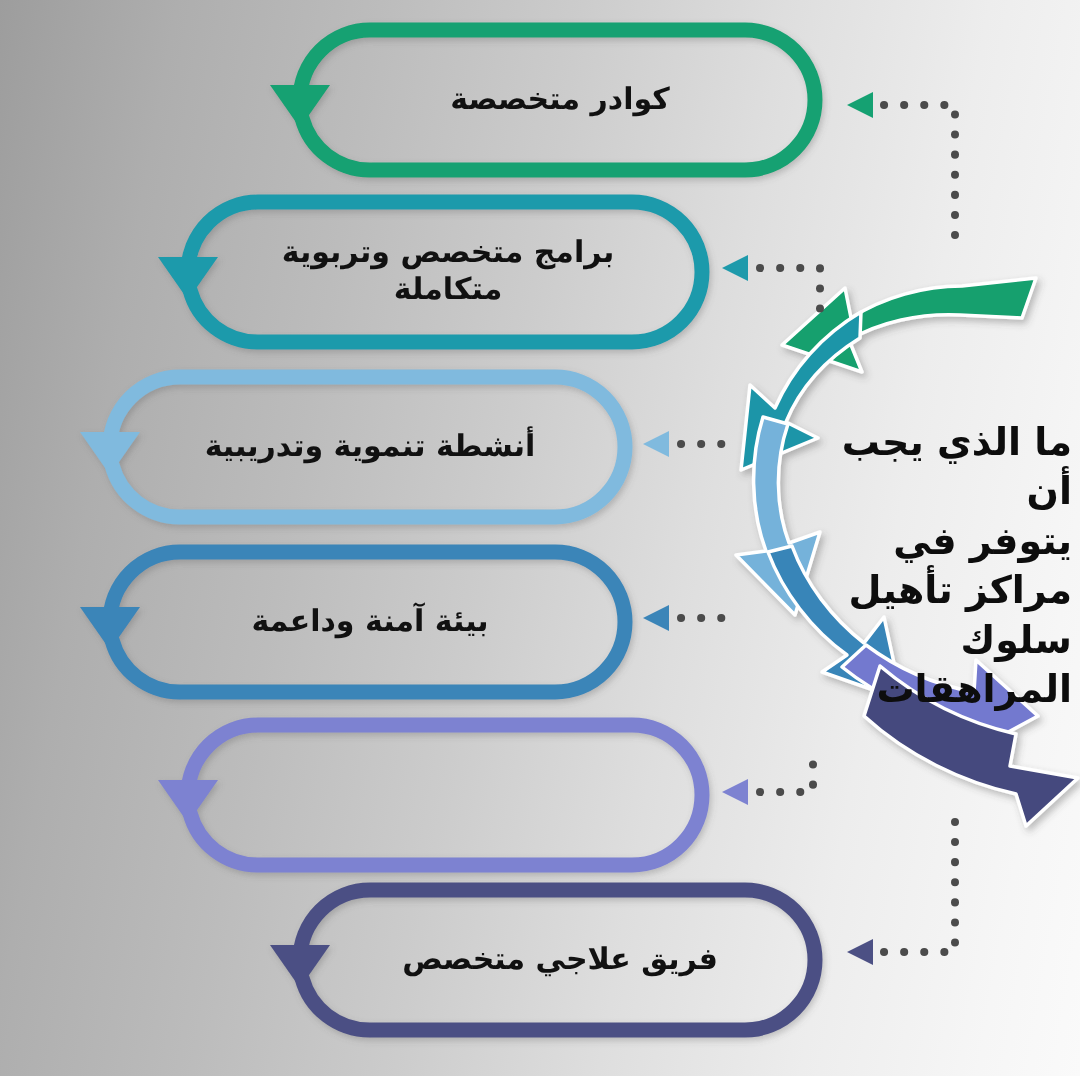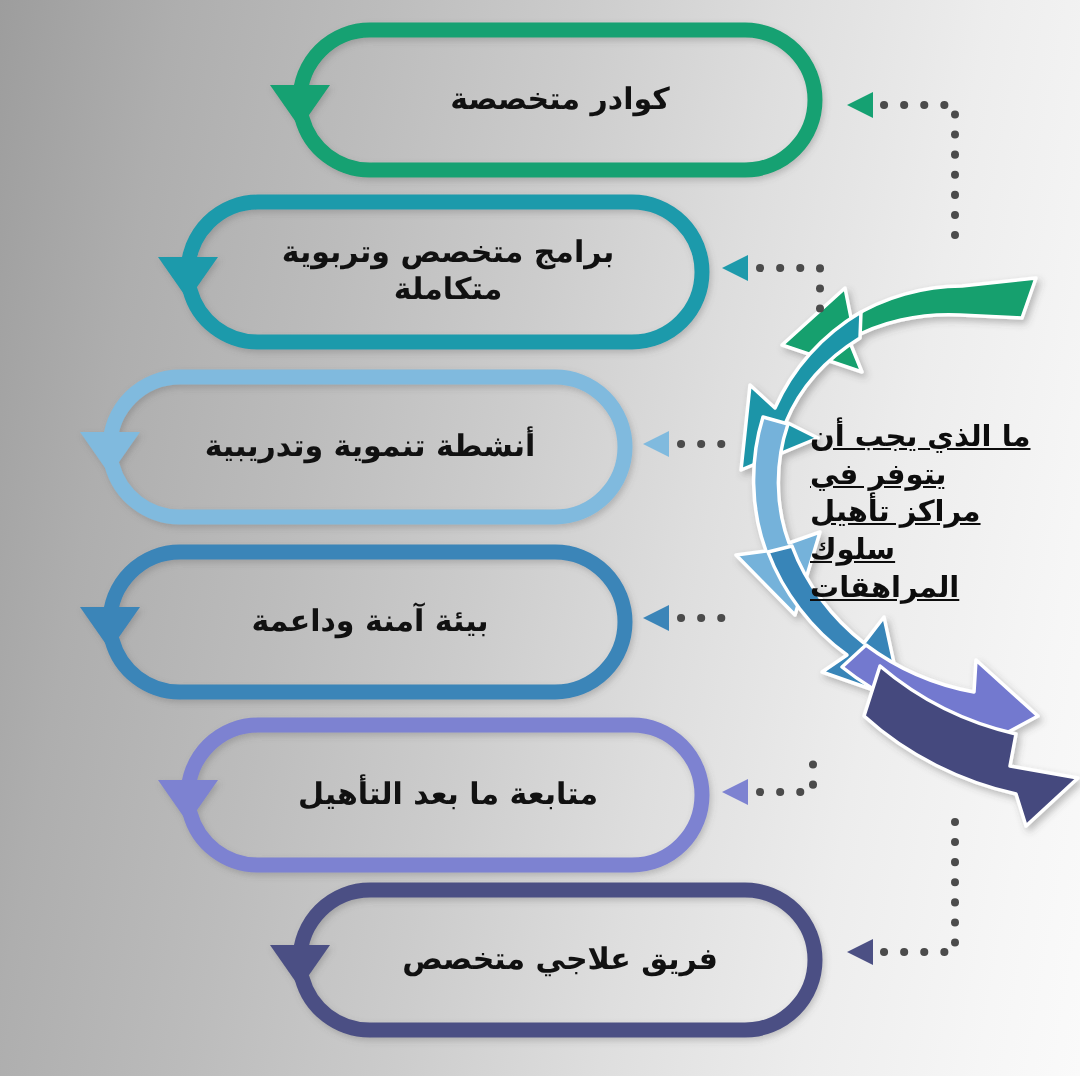--- a/index.html
+++ b/index.html
@@ -47,29 +47,28 @@
     display: flex;
     align-items: center;
     justify-content: center;
   }
   #center-title {
     position: absolute;
     left: 810px;
     top: 418px;
     width: 262px;
     direction: rtl;
-    text-align: left;
+    text-align: right;
     color: #0d0d0d;
     font-weight: bold;
-    font-size: 29px;
+    font-size: 38px;
     line-height: 1.30;
     font-family: "DejaVu Sans", "Liberation Sans", sans-serif;
     pointer-events: none;
     white-space: pre-line;
-    text-decoration: underline;
   }
 </style>
 </head>
 <body>
 
 <div id="canvas">
 
   <svg id="art" viewBox="0 0 1080 1080" xmlns="http://www.w3.org/2000/svg">
 
     <defs>
@@ -240,21 +239,20 @@
 
   <div class="label box-label" style="left:310px; top:30px; width:500px; height:140px;">كوادر متخصصة</div>
 
   <div class="label box-label" style="left:198px; top:202px; width:500px; height:140px;">برامج متخصص وتربوية
 متكاملة</div>
 
   <div class="label box-label" style="left:120px; top:552px; width:500px; height:140px;">بيئة آمنة وداعمة</div>
 
   <div class="label box-label" style="left:120px; top:377px; width:500px; height:140px;">أنشطة تنموية وتدريبية</div>
 
-  <div class="label box-label" style="left:198px; top:725px; width:500px; height:140px;">متابعة ما بعد التأهيل</div>
 
   <div class="label box-label" style="left:310px; top:890px; width:500px; height:140px;text-align:right;">فريق علاجي متخصص</div>
 
   <div id="center-title">ما الذي يجب أن
 يتوفر في
 مراكز تأهيل
 سلوك
 المراهقات</div>
 
 </div>

